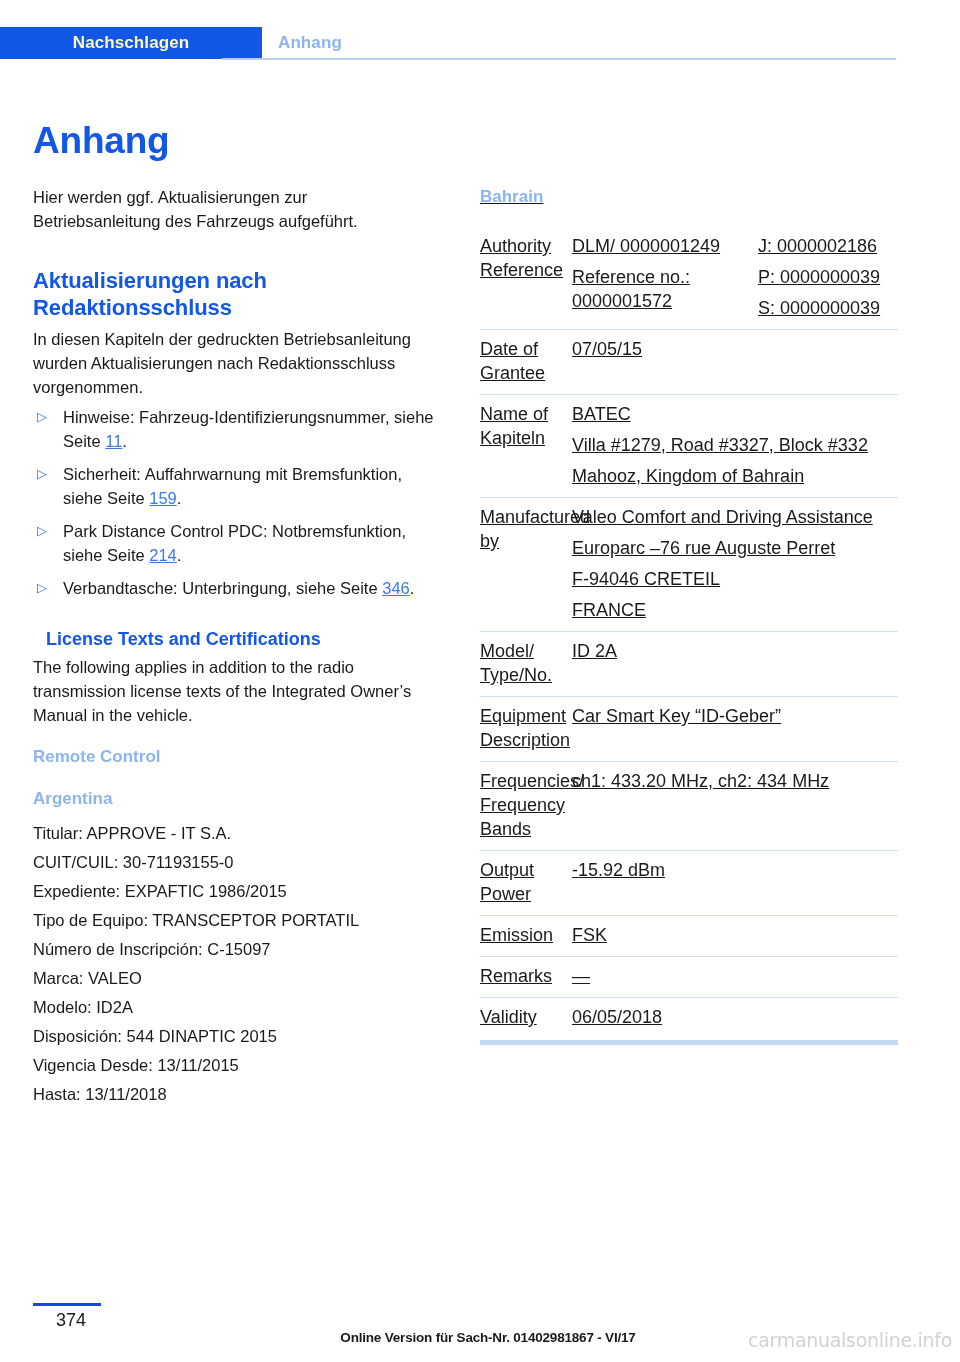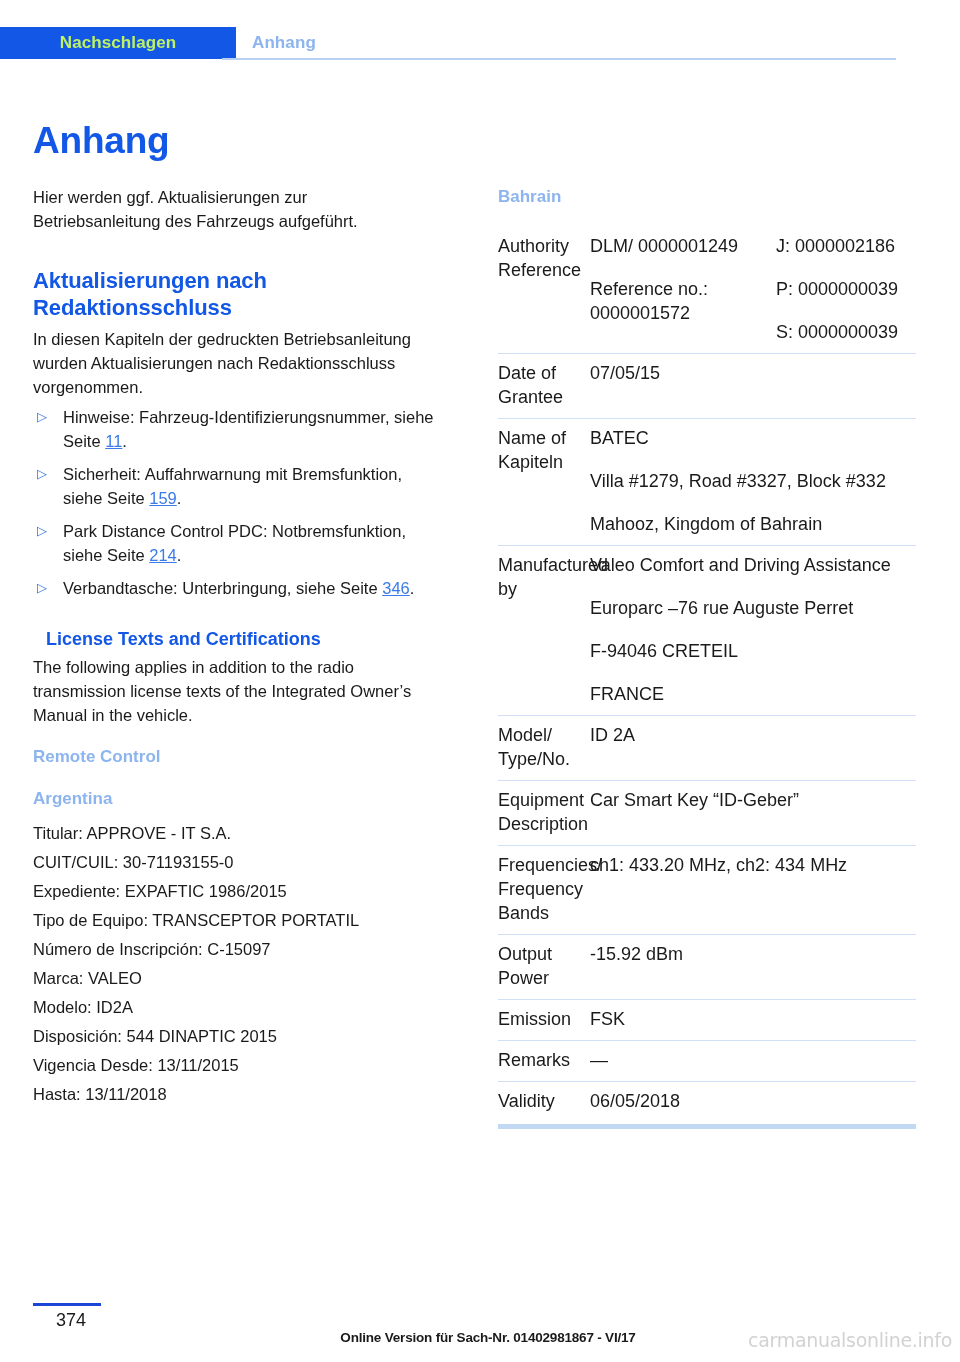--- a/index.html
+++ b/index.html
@@ -31,22 +31,22 @@
     display: flex;
     align-items: center;
     justify-content: center;
     font-size: 17px;
     font-weight: bold;
     letter-spacing: 0.1px;
     white-space: nowrap;
   }
   .tab-active {
     background: #1257e5;
-    color: #bef264;
-    width: 236px;
+    color: #fef9c3;
+    width: 262px;
   }
   .tab-inactive {
     color: #8cb4ee;
     padding: 0 16px;
   }
   .tabbar-underline {
     position: absolute;
     top: 58px;
     left: 222px;
     width: 674px;
@@ -68,22 +68,23 @@
   
   .col-left {
     position: absolute;
     top: 185px;
     left: 33px;
     width: 404px;
   }
   .col-right {
     position: absolute;
     top: 185px;
-    left: 498px;
+    left: 480px;
     width: 418px;
+    text-decoration: underline;
   }
 
   p.body-text {
     margin: 0 0 0 0;
     font-size: 16.5px;
     line-height: 24px;
     color: #1a1a1a;
   }
   .spacer-lg { height: 34px; }
   .spacer-md { height: 18px; }
@@ -157,21 +158,21 @@
     font-size: 18px;
     line-height: 24px;
     padding: 7px 0 9px 0;
     color: #1a1a1a;
   }
   td.c-label { width: 92px; padding-right: 8px; }
   td.c-val   { width: 186px; padding-right: 10px; }
   td.c-val2  { width: 140px; }
   td.c-val-wide { }
   .cellline { display: block; }
-  .cellline + .cellline { margin-top: 19px; }
+  .cellline + .cellline { margin-top: 7px; }
   .table-bottom-rule {
     width: 418px;
     height: 5px;
     background: #c2d9f4;
     margin-top: 2px;
   }
 
   
   .footer-rule {
     position: absolute;

